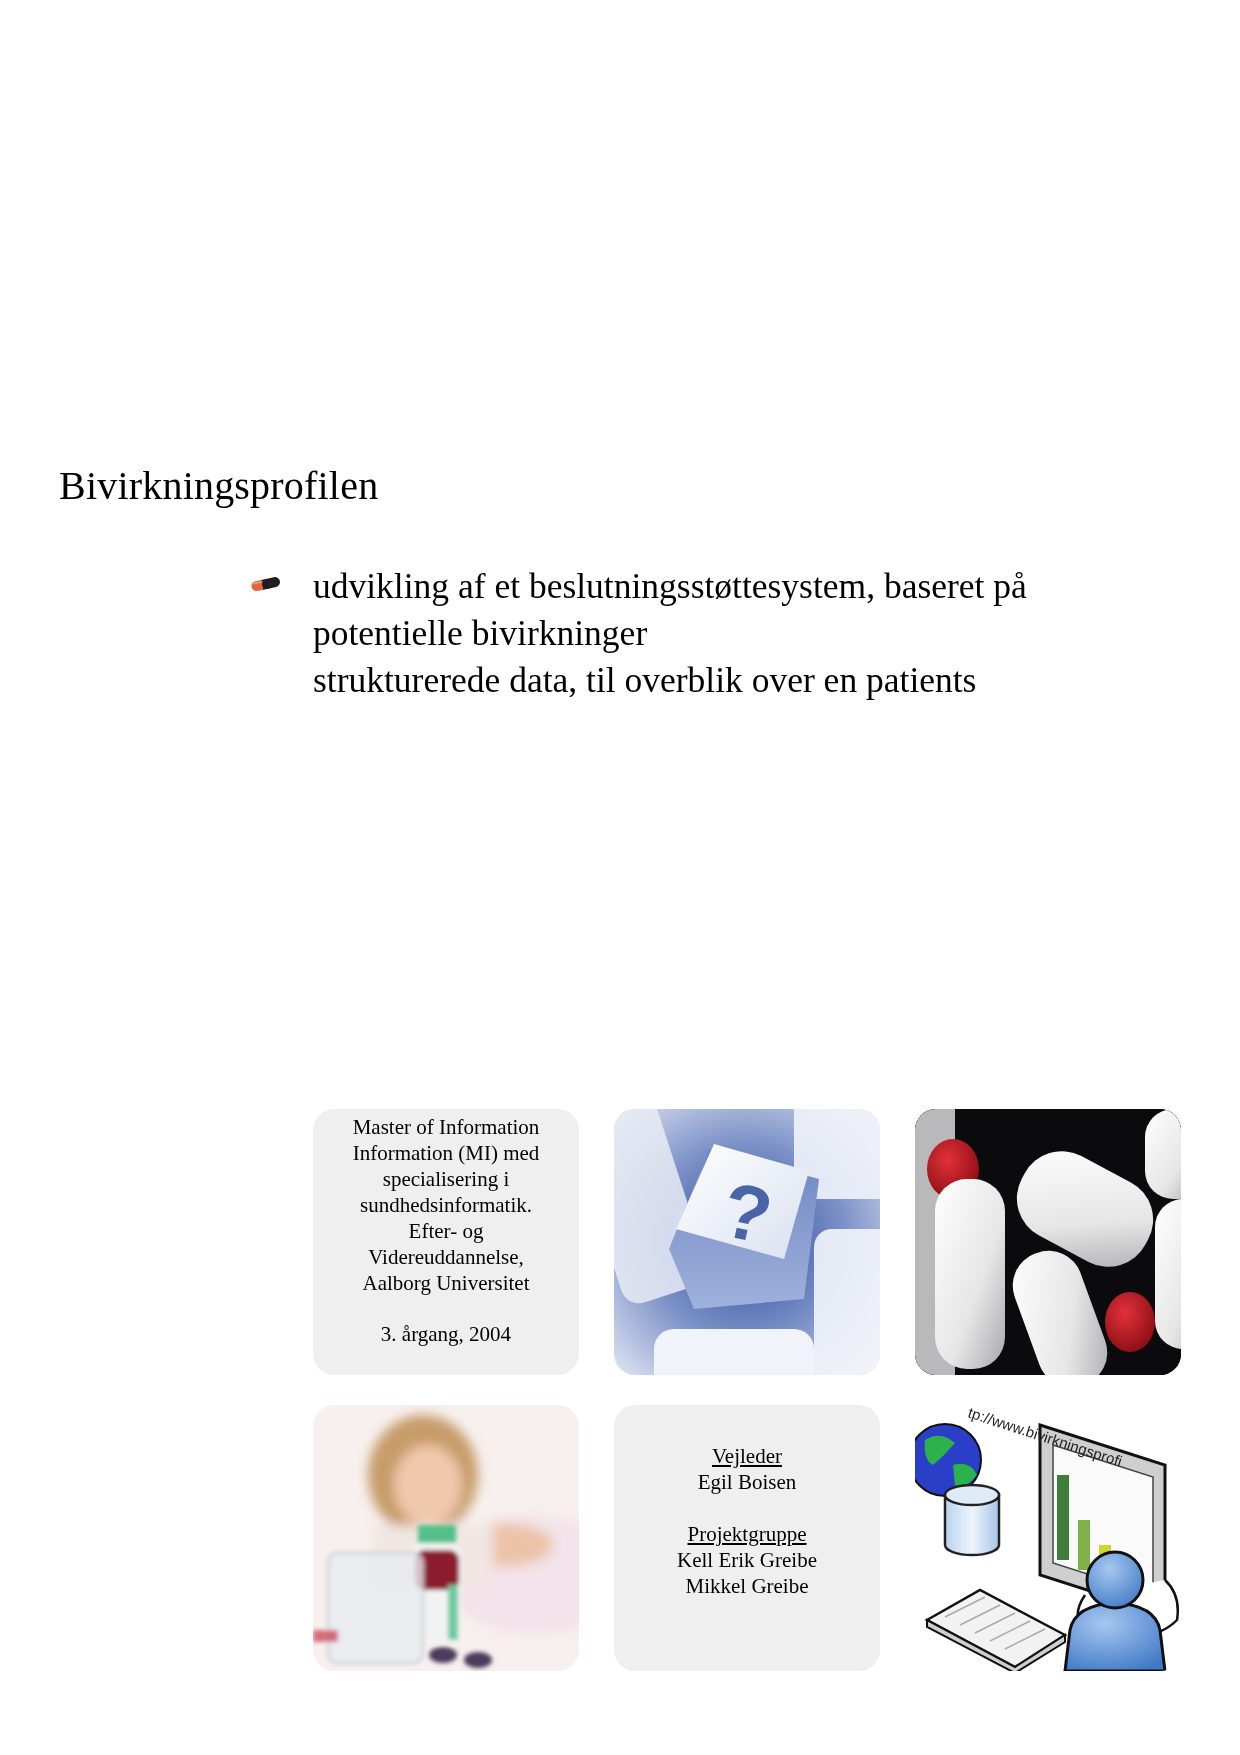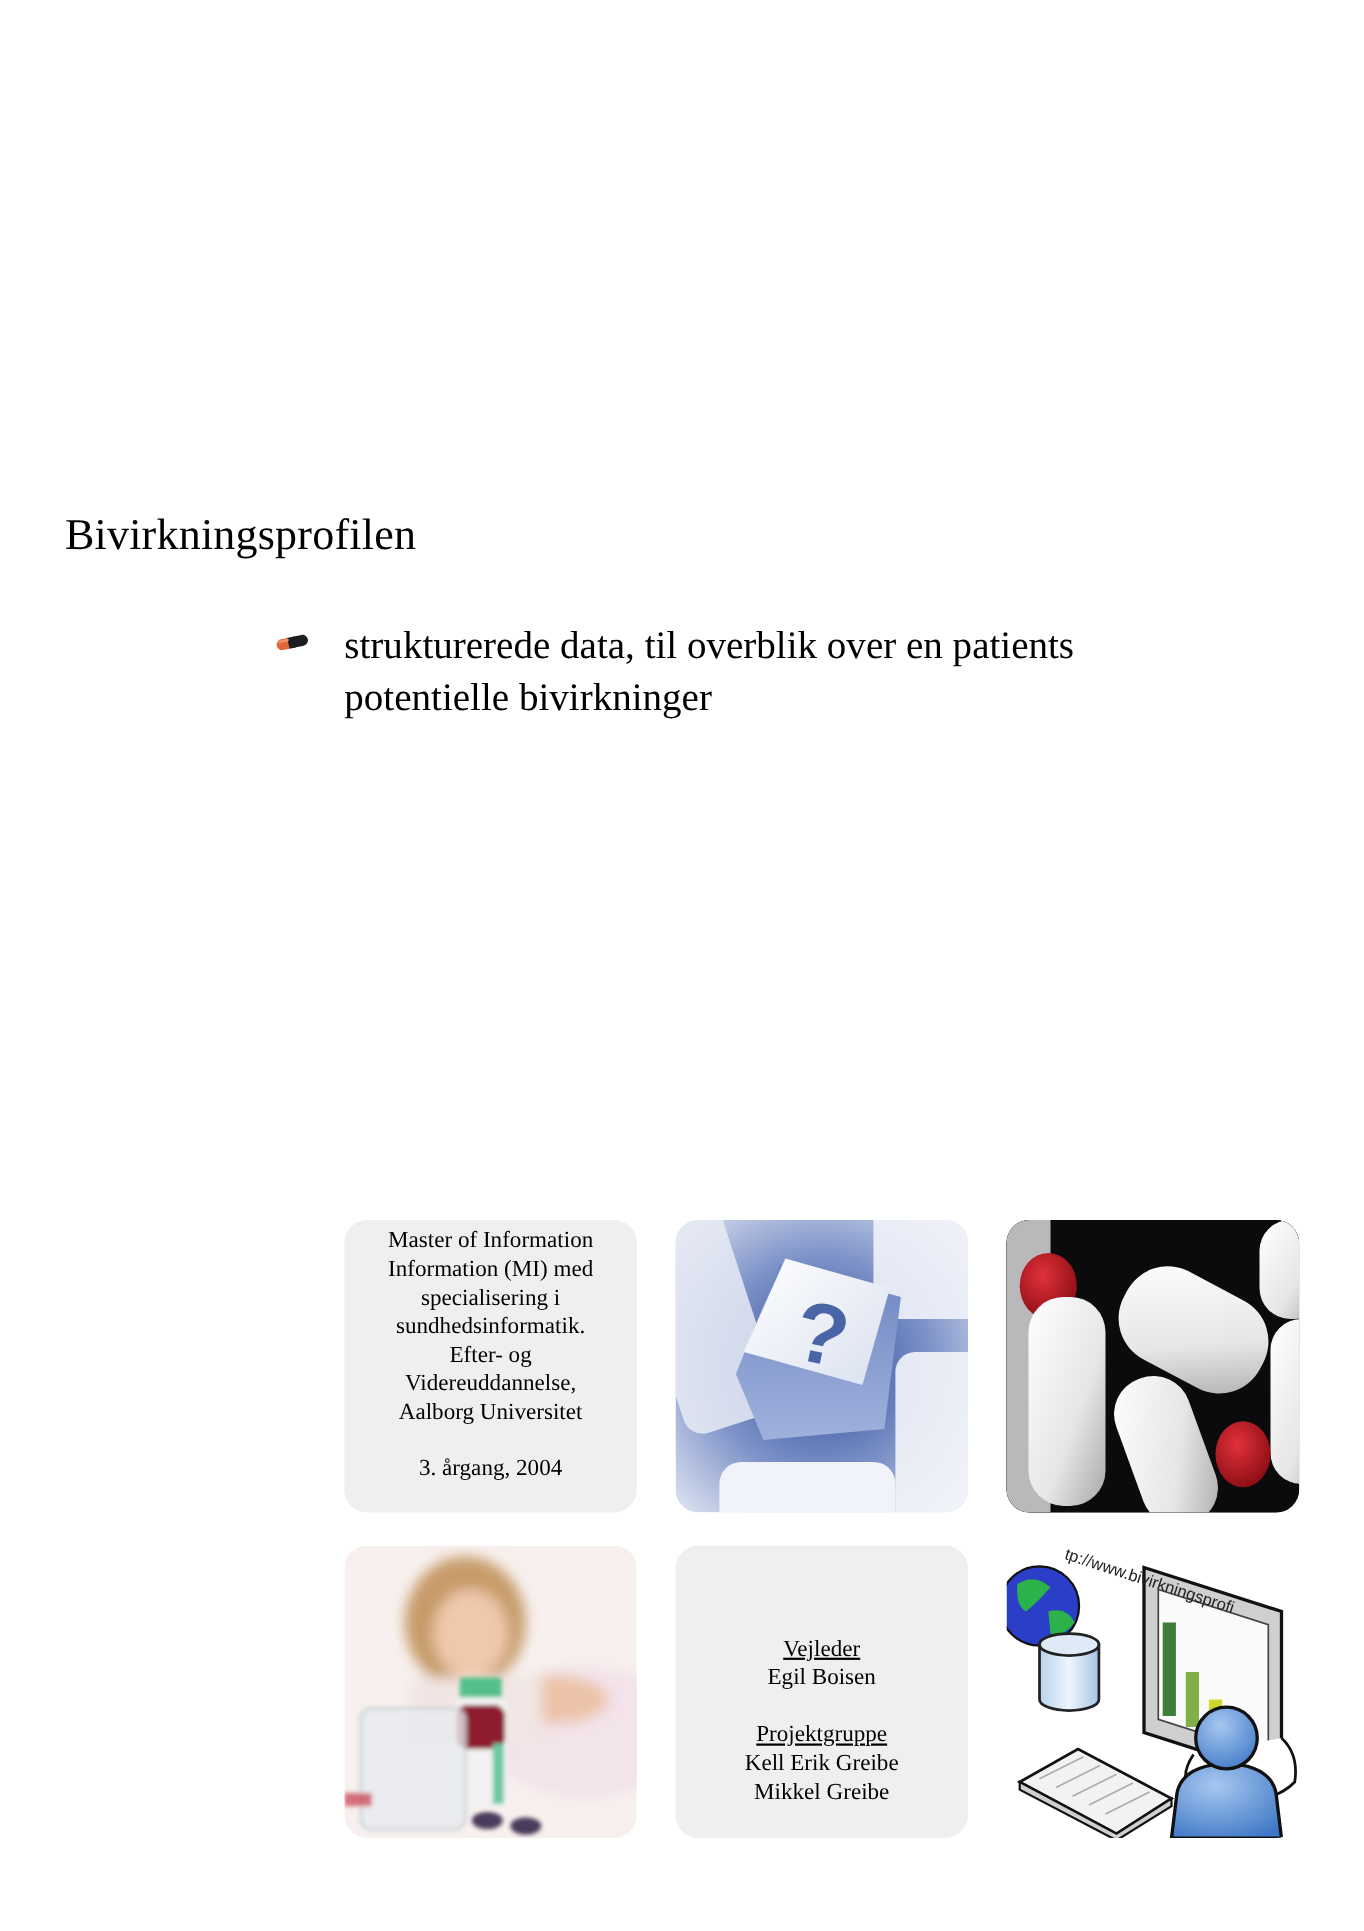--- a/index.html
+++ b/index.html
@@ -10,21 +10,21 @@
   .subtitle { position: absolute; left: 313px; top: 563px; width: 900px; font-size: 35.5px; line-height: 47px; margin: 0; }
   .subtitle span { display: block; white-space: nowrap; }
   .tile { position: absolute; width: 266px; height: 266px; overflow: hidden; border-radius: 21px; }
   .t-info { left: 313px; top: 1109px; background: #efefef; text-align: center; font-size: 21px; line-height: 26px; }
   .t-info .block { padding-top: 5px; }
   .t-info .year { margin-top: 25px; }
   .t-key { left: 614px; top: 1109px; }
   .t-pills { left: 915px; top: 1109px; background: #0c0c0e; }
   .t-patient { left: 313px; top: 1405px; }
   .t-credits { left: 614px; top: 1405px; background: #efefef; text-align: center; font-size: 21px; line-height: 26px; }
-  .t-credits .inner { padding-top: 80px; }
+  .t-credits .inner { padding-top: 38px; }
   .t-credits .hdr { text-decoration: underline; }
   .t-credits .gap { height: 26px; }
   .t-computer { left: 915px; top: 1405px; background: #fff; }
   svg { display: block; }
 </style>
 </head>
 <body>
 
 <h1 class="title">Bivirkningsprofilen</h1>
 
@@ -33,22 +33,23 @@
     <g transform="rotate(-12 18 9)">
       <rect x="3" y="5" width="16" height="10" rx="5" fill="#e0663c"></rect>
       <rect x="14" y="5" width="18" height="10" rx="5" fill="#1e1e22"></rect>
       <rect x="14" y="5" width="6" height="10" fill="#1e1e22"></rect>
       <rect x="5" y="6" width="10" height="2" rx="1" fill="#f4a27e" opacity="0.8"></rect>
     </g>
   </svg>
 </div>
 
 <p class="subtitle">
+  <span>udvikling af et beslutningsstøttesystem, baseret på</span>
+  <span>potentielle bivirkninger</span>
   <span>strukturerede data, til overblik over en patients</span>
-  <span>potentielle bivirkninger</span>
 </p>
 
 <div class="tile t-info">
   <div class="block">
     <div>Master of Information</div>
     <div>Information (MI) med</div>
     <div>specialisering i</div>
     <div>sundhedsinformatik.</div>
     <div>Efter- og</div>
     <div>Videreuddannelse,</div>

